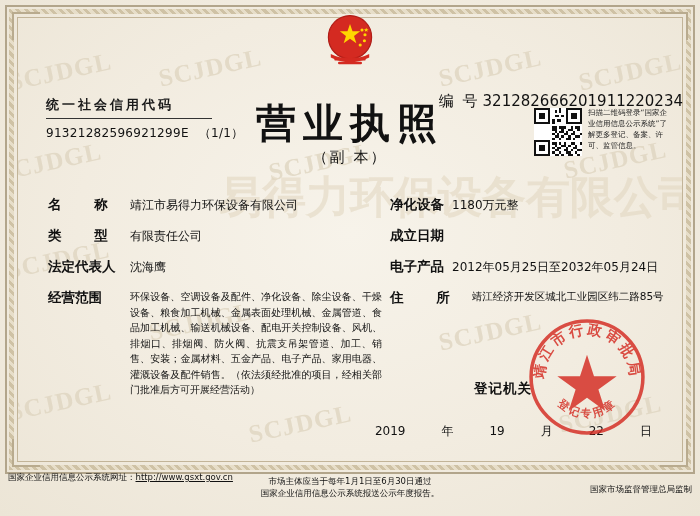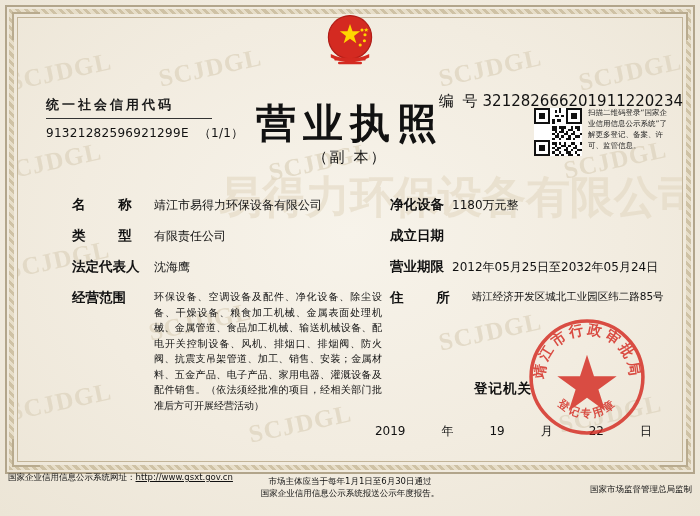--- a/index.html
+++ b/index.html
@@ -187,21 +187,21 @@
   }
   .row {
     display: flex;
     align-items: flex-start;
     margin-bottom: 13px;
   }
   .col-left {
     width: 382px;
     display: flex;
     align-items: flex-start;
-    padding-left: 72px;
+    padding-left: 48px;
     box-sizing: border-box;
   }
   .col-right {
     flex: 1;
     display: flex;
     align-items: flex-start;
     padding-left: 8px;
     box-sizing: border-box;
   }
   .lbl {
@@ -463,21 +463,21 @@
         <span class="lbl">成立日期</span>
       </div>
     </div>
 
     <div class="row">
       <div class="col-left">
         <span class="lbl w4">法定代表人</span>
         <span class="val">沈海鹰</span>
       </div>
       <div class="col-right">
-        <span class="lbl">营业期限</span>
+        <span class="lbl">电子产品</span>
         <span class="val">2012年05月25日至2032年05月24日</span>
       </div>
     </div>
 
     <div class="row">
       <div class="col-left">
         <span class="lbl w4">经营范围</span>
         <span class="scope-text">环保设备、空调设备及配件、净化设备、除尘设备、干燥设备、粮食加工机械、金属表面处理机械、金属管道、食品加工机械、输送机械设备、配电开关控制设备、风机、排烟口、排烟阀、防火阀、抗震支吊架管道、加工、销售、安装；金属材料、五金产品、电子产品、家用电器、灌溉设备及配件销售。（依法须经批准的项目，经相关部门批准后方可开展经营活动）</span>
       </div>
       <div class="col-right">

